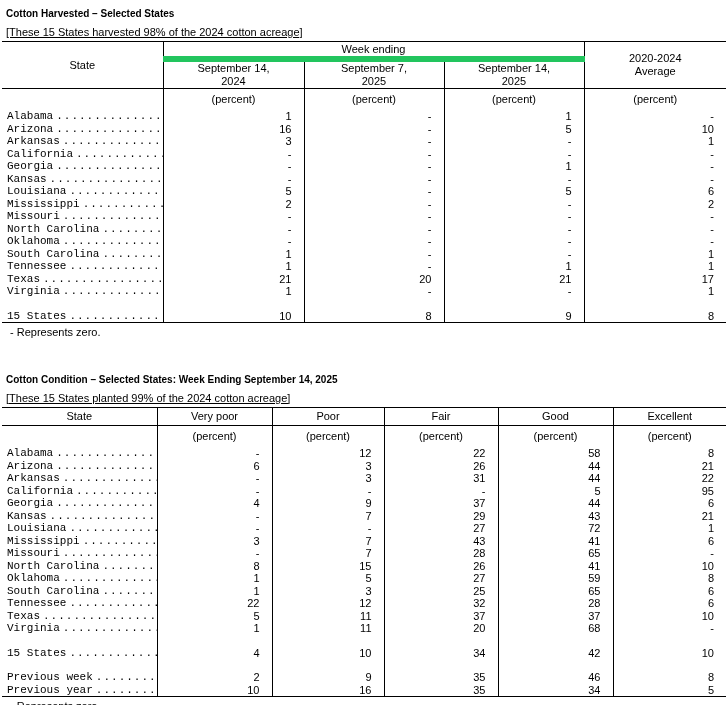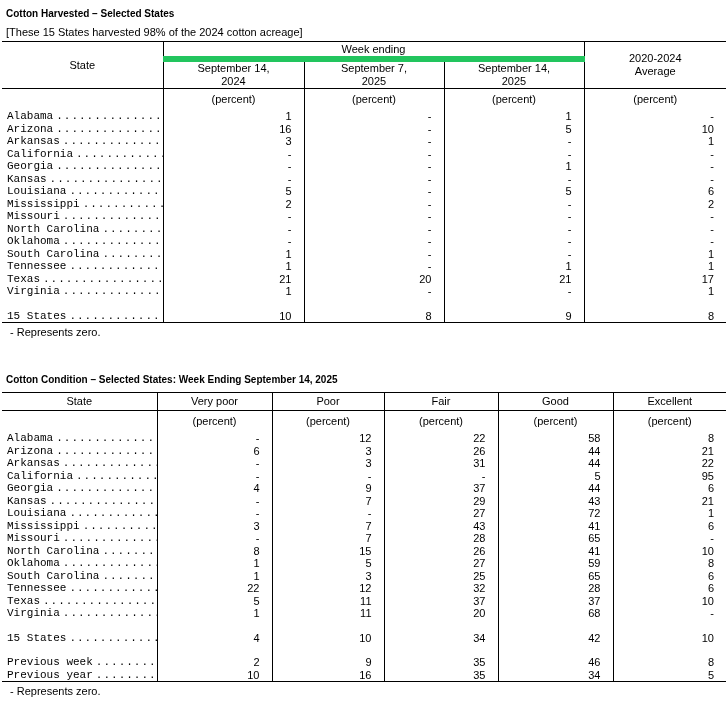--- a/index.html
+++ b/index.html
@@ -11,21 +11,21 @@
     overflow: hidden;
   }
   .page { padding: 4px 2px 0 2px; }
 
   .section-title {
     font-size: 10px; font-weight: bold;
     margin: 2px 0 4px 4px; line-height: 16px;
   }
   .section-subtitle {
     font-size: 11px; font-weight: normal;
-    margin: 0 0 3px 4px; line-height: 12px;
+    margin: 0 0 3px 4px; line-height: 12px; text-decoration: underline;
   }
   .footnote {
     font-size: 11px; margin: 3px 0 0 8px; line-height: 13px;
   }
   .section2 { margin-top: 33px; }
 
   table {
     border-collapse: collapse;
     table-layout: fixed;
     width: 724px;
@@ -309,20 +309,21 @@
             <td class="val-cell bl">8</td>
           </tr>
         </tbody>
     </table>
 
     <div class="footnote">- Represents zero.</div>
   </div>
 
   <div class="section2">
     <div class="section-title">Cotton Condition – Selected States: Week Ending September 14, 2025</div>
+    <div class="section-subtitle">[These 15 States planted 99% of the 2024 cotton acreage]</div>
 
     <table>
       <colgroup>
         <col style="width:155px">
           <col style="width:115px">
           <col style="width:112px">
           <col style="width:114px">
           <col style="width:115px">
           <col style="width:113px">
       </colgroup>

